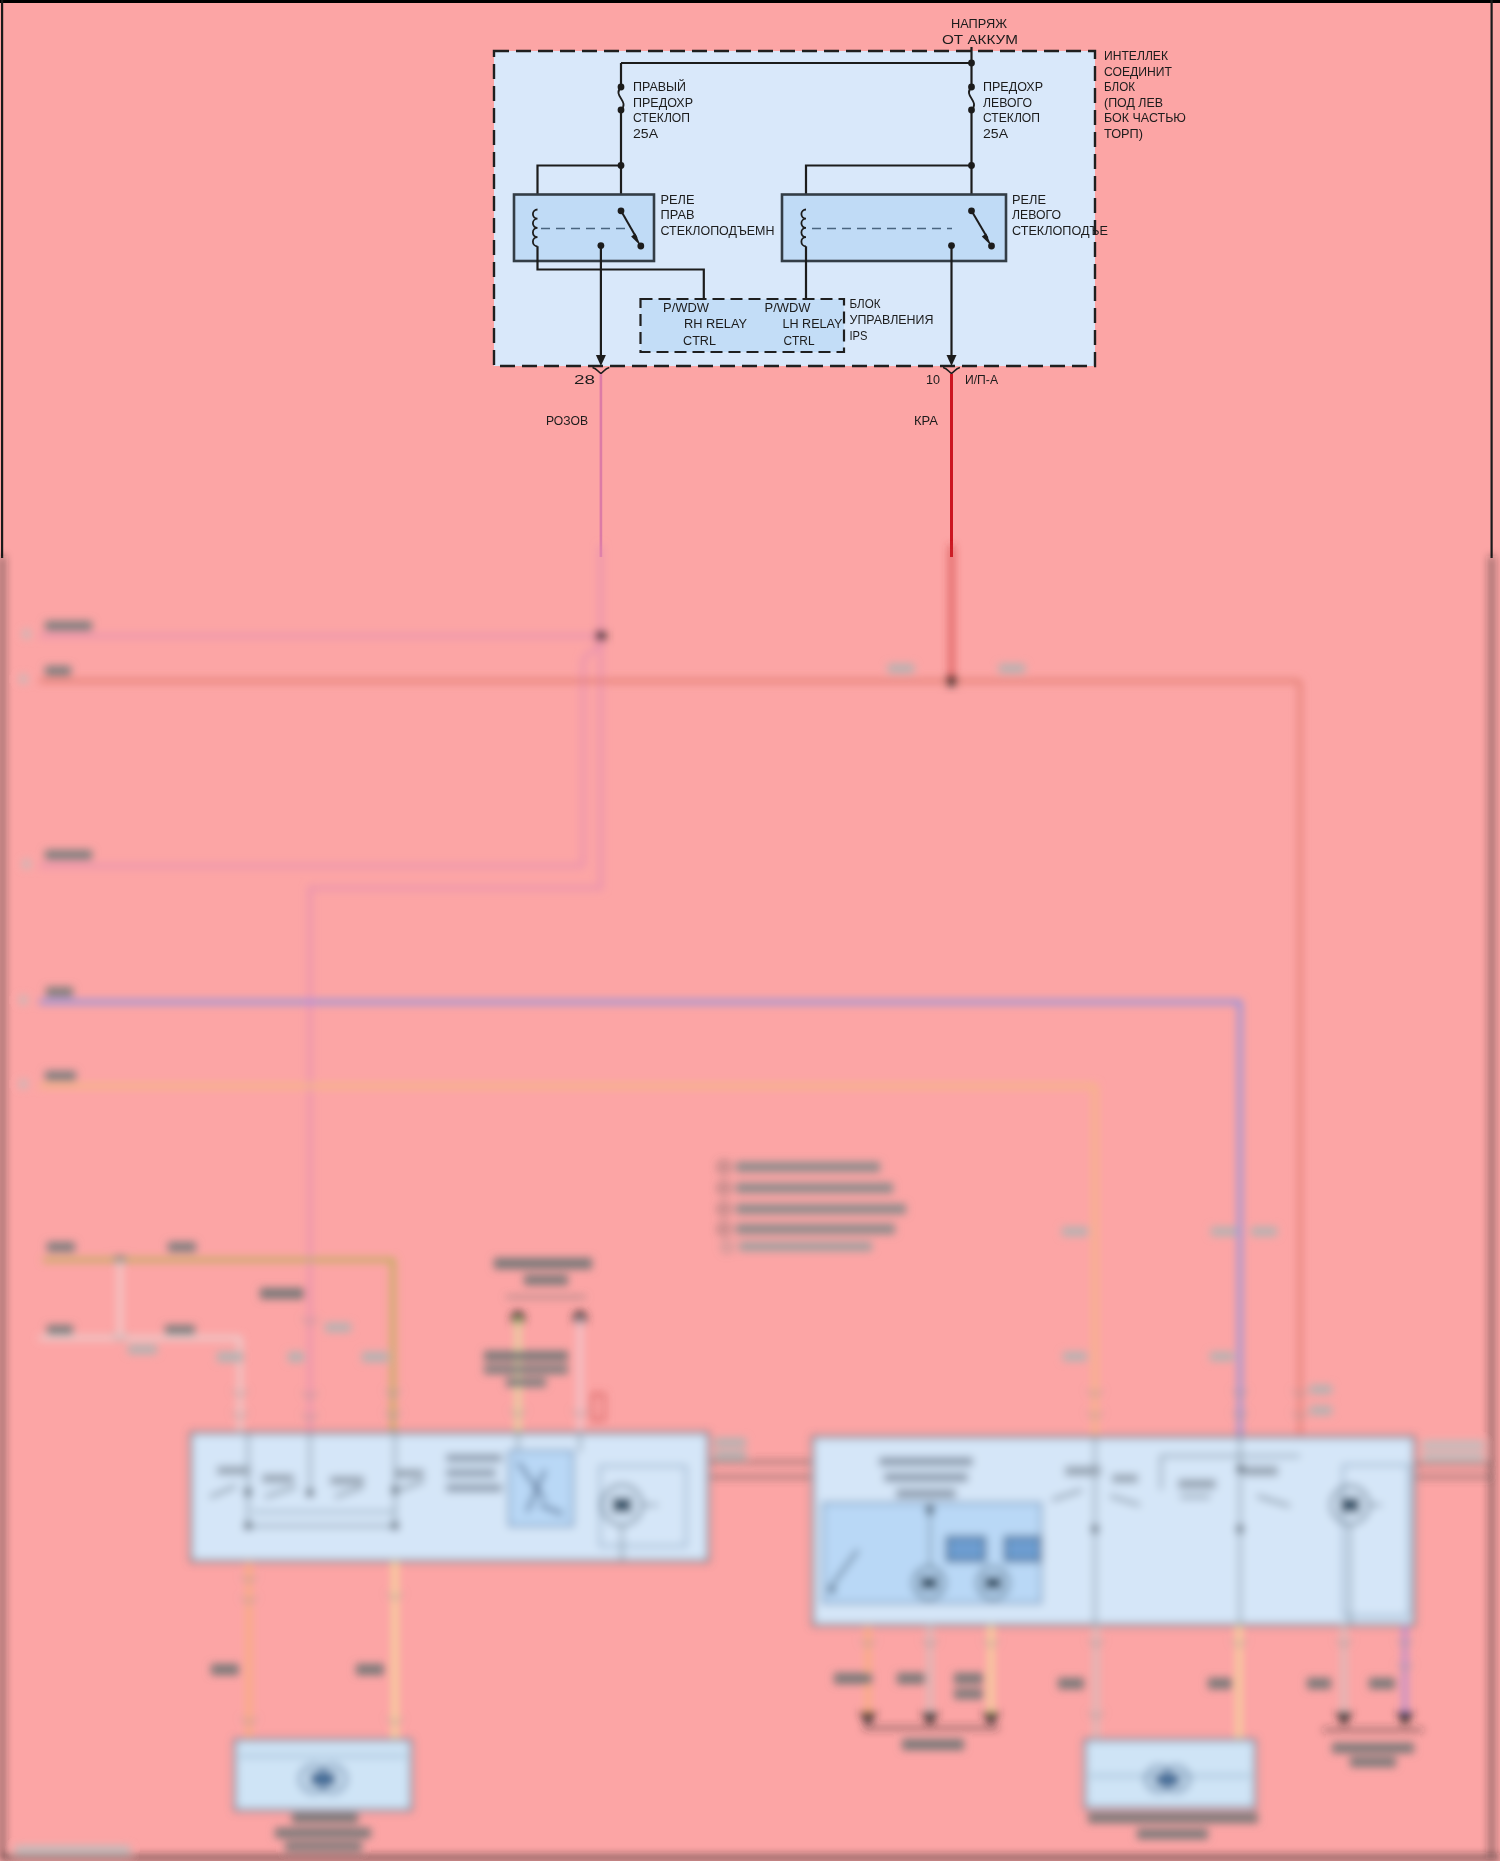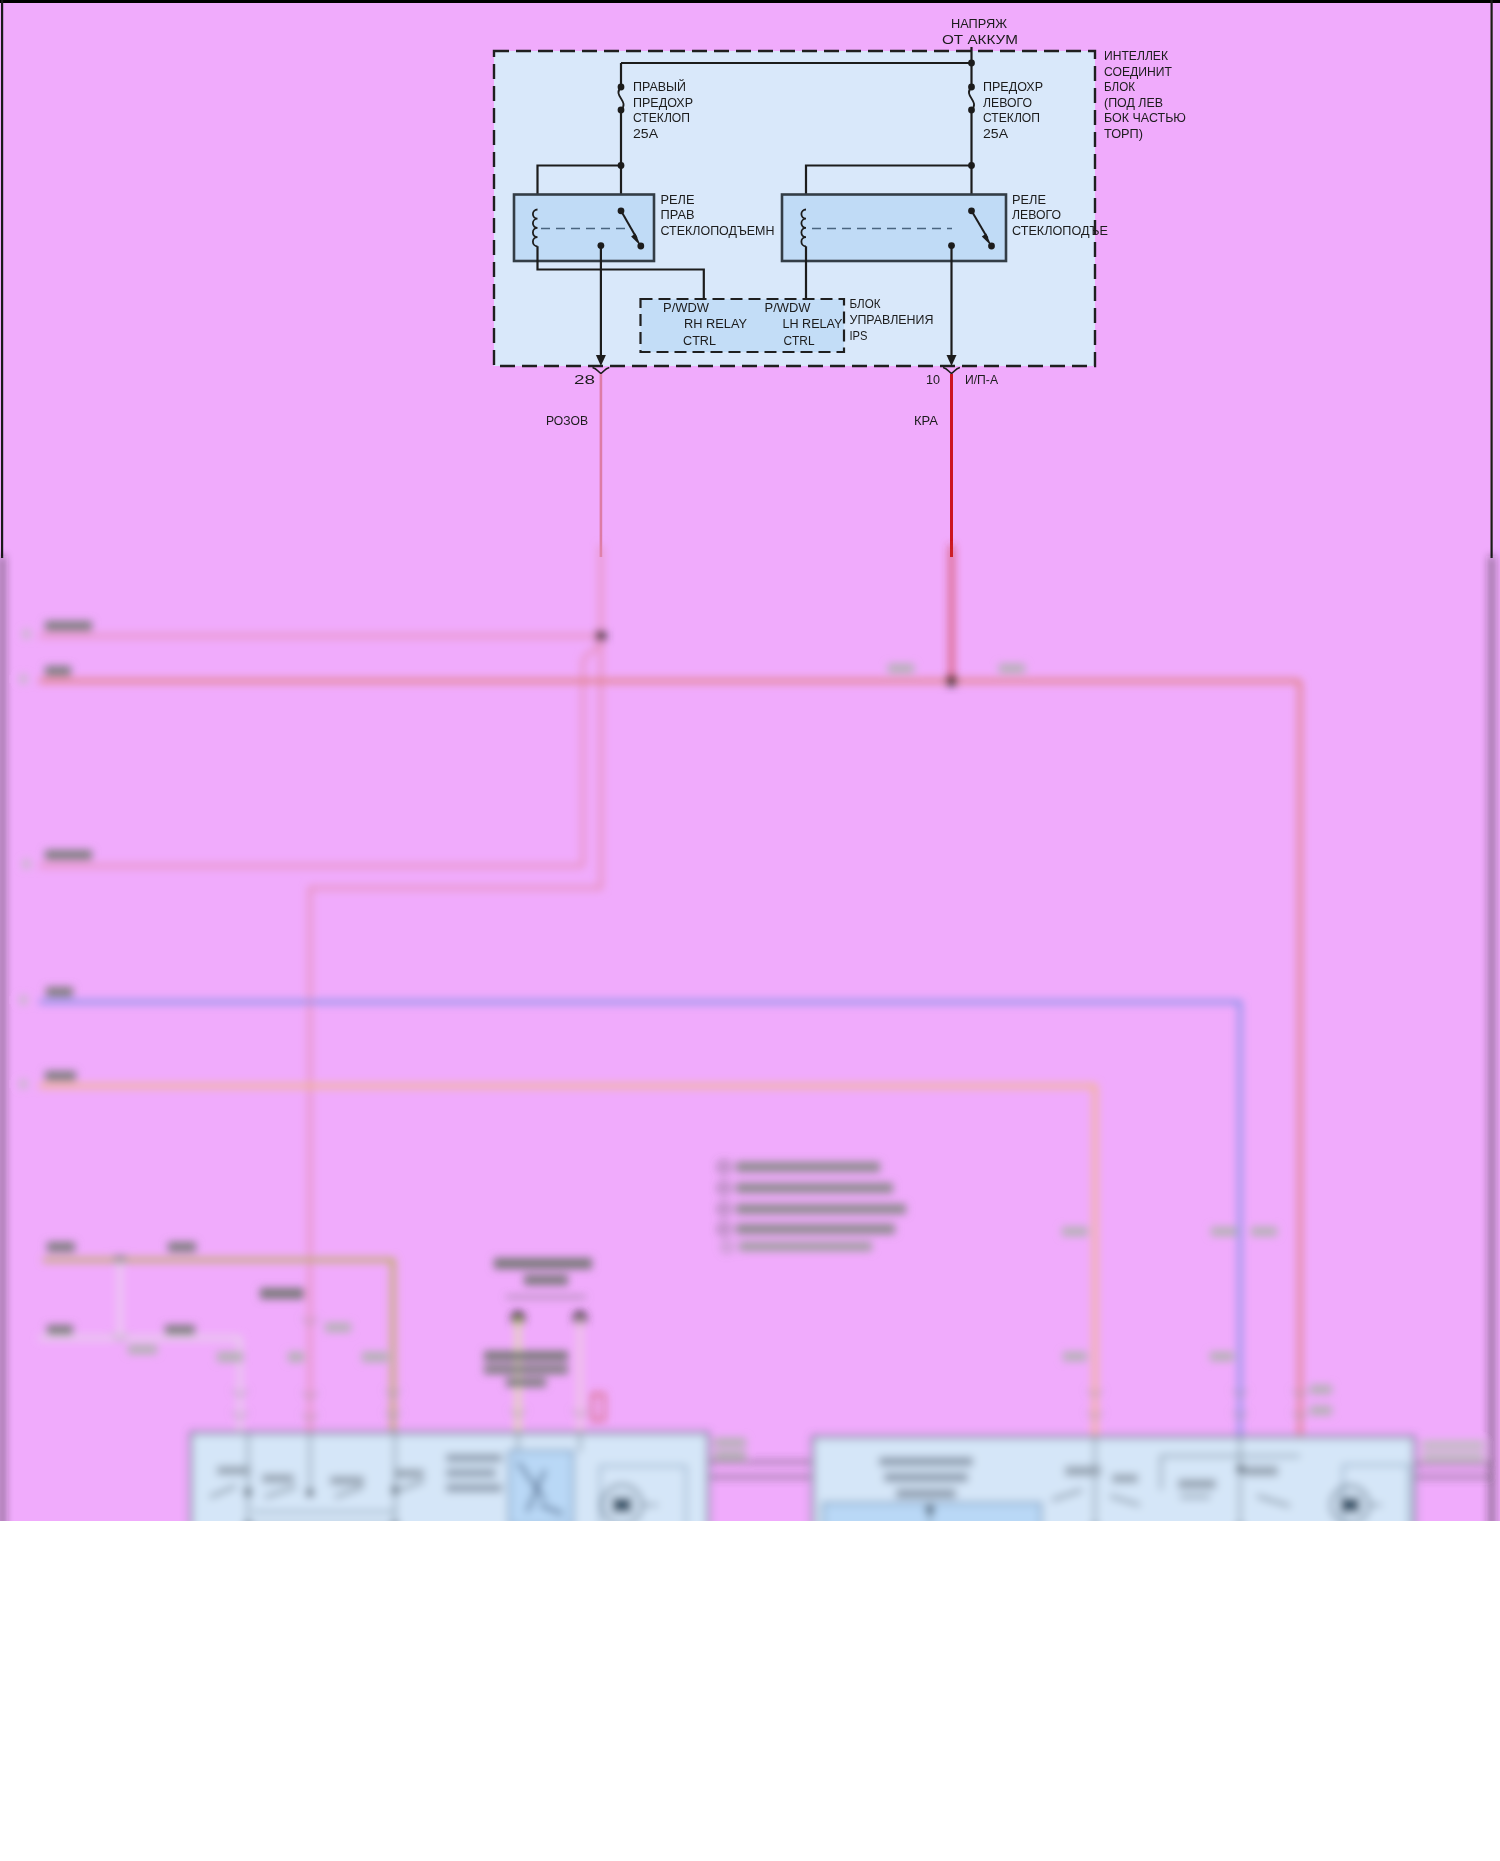--- a/index.html
+++ b/index.html
@@ -1,16 +1,16 @@
 <!DOCTYPE html>
 <html><head>
 <meta charset="utf-8">
 <style>
   html,body{margin:0;padding:0;background:#ffffff;}
-  .page{position:relative;width:1500px;height:1521px;background:#f0abfc;overflow:hidden;
+  .page{position:relative;width:1500px;height:1861px;background:#fca5a5;overflow:hidden;
         font-family:"Liberation Sans", sans-serif;}
   svg{position:absolute;left:0;top:0;}
   text{font-family:"Liberation Sans", sans-serif;fill:#1c1c1c;}
 </style>
 </head>
 <body>
 <div class="page">
 <svg width="1500" height="1861" viewBox="0 0 1500 1861">
 <defs>
   <filter id="blurA" x="-5%" y="-5%" width="110%" height="110%">

